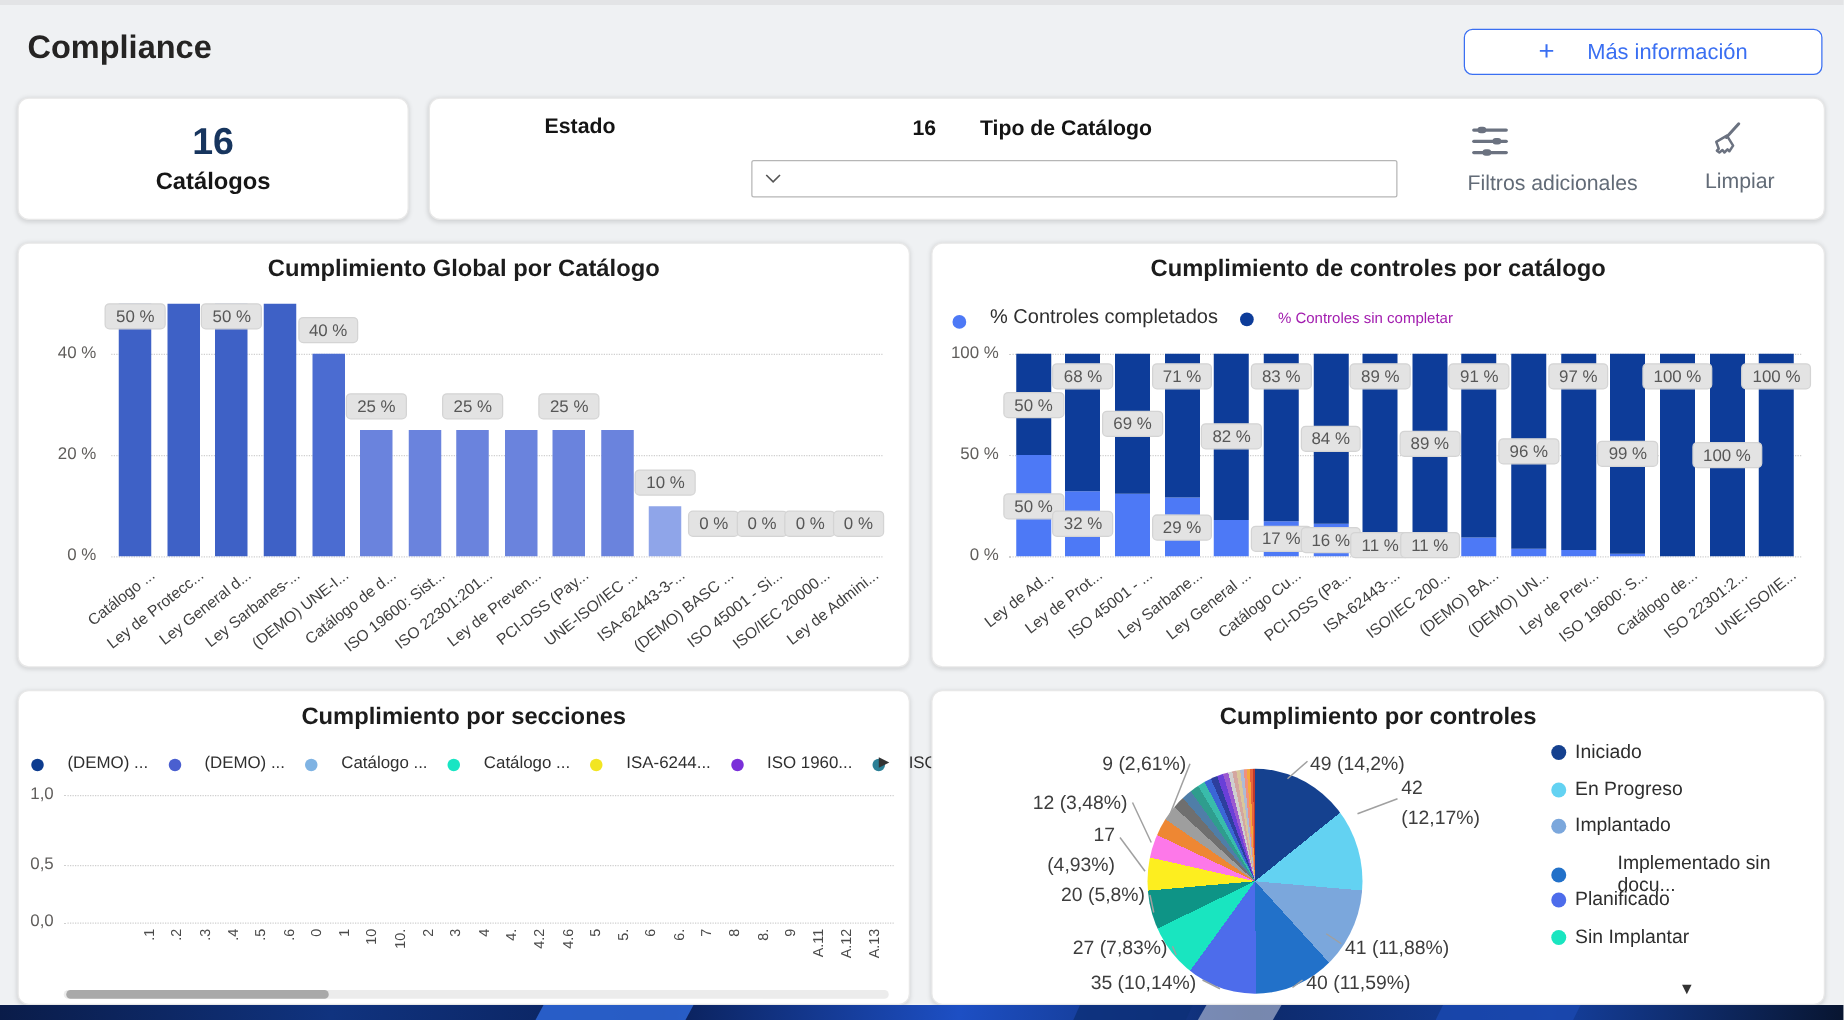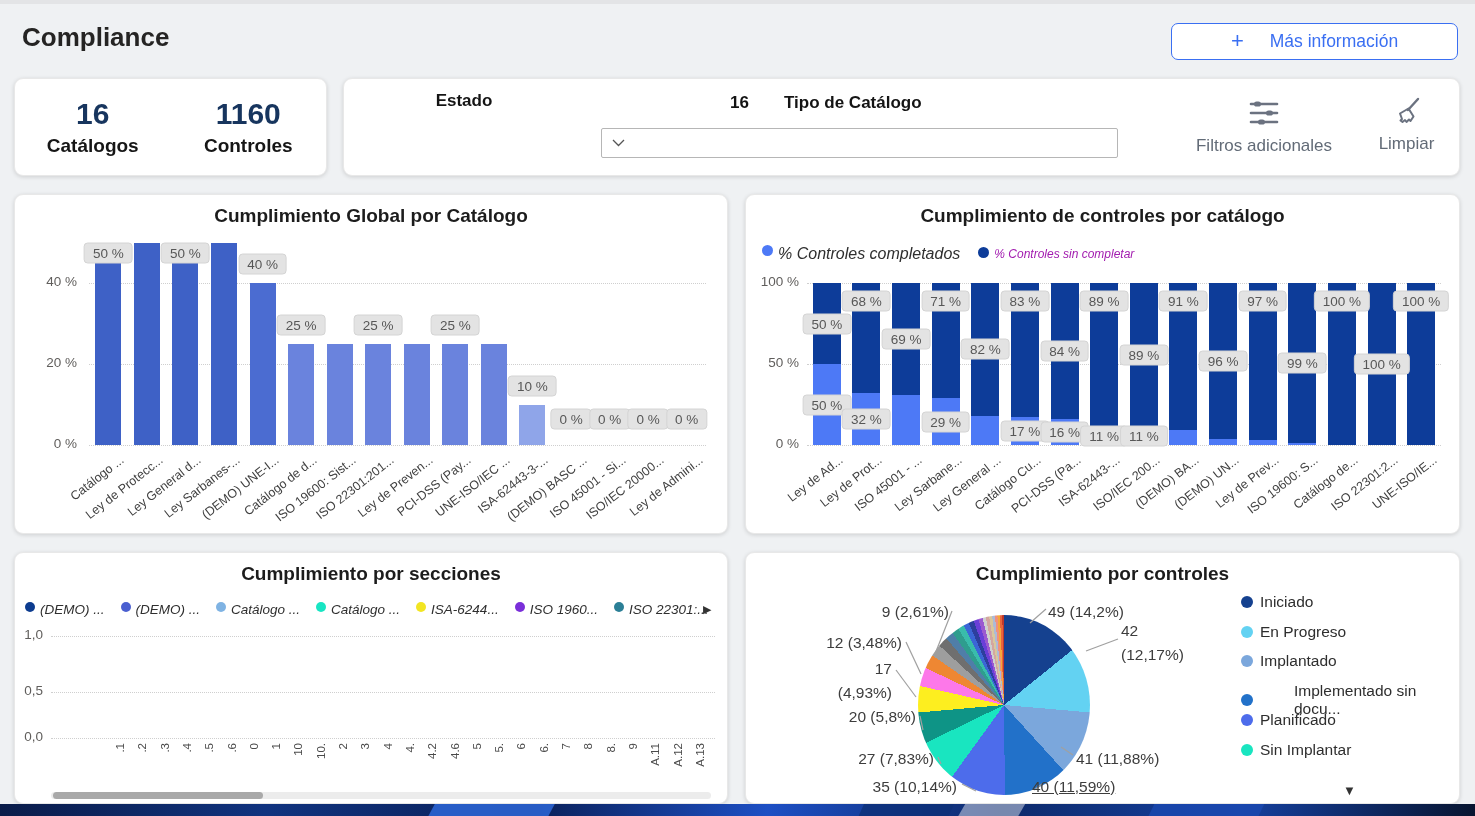--- a/index.html
+++ b/index.html
@@ -25,21 +25,21 @@
   .filter-card { left:343px; top:74px; width:1117px; height:98px; }
   .flabel { position:absolute; font-size:17px; font-weight:700; color:#141414; }
   .estado-label { left:0; top:12px; width:240px; text-align:center; }
   .tipo-count { left:386px; top:14px; }
   .tipo-label { left:440px; top:14px; }
   .dropdown { position:absolute; background:#fff; border:1px solid #b6b6b6; border-radius:2px; height:30px;
     display:flex; align-items:center; padding:0 10px; font-size:14px; color:#1f1f1f; cursor:pointer; }
   .dd-estado { left:12px; top:47px; width:218px; }
   .dd-tipo { left:257px; top:49px; width:517px; }
   .dropdown .dd-value { flex:1; }
-  .tool { position:absolute; display:flex; flex-direction:column; align-items:center; color:#626b77; cursor:pointer; }
+  .tool { position:absolute; display:flex; flex-direction:column; align-items:flex-start; color:#626b77; cursor:pointer; }
   .tool .tool-label { font-size:17px; margin-top:3px; color:#626b77; }
   .tool-filtros { left:830px; top:18px; width:180px; }
   .tool-limpiar { left:1020px; top:16px; width:85px; }
 
   
   .chart-card1 { left:14px;  top:190px; width:714px; height:340px; }
   .chart-card2 { left:745px; top:190px; width:715px; height:340px; }
   .chart-card3 { left:14px;  top:548px; width:714px; height:252px; }
   .chart-card4 { left:745px; top:548px; width:715px; height:252px; }
   .chart-title { position:absolute; top:10px; left:0; width:100%; text-align:center; font-size:19px; font-weight:700; color:#1c1c1c; }
@@ -48,21 +48,21 @@
   .gridline { position:absolute; left:0; width:100%; border-top:1px dotted #cfcfcf; height:0; }
   .ytick { position:absolute; font-size:13.5px; color:#605e5c; text-align:right; width:52px; }
   .bar { position:absolute; bottom:0; border-radius:0; }
   .seg { position:absolute; }
   .pill { position:absolute; transform:translate(-50%,-50%); background:#e3e3e3; border:1px solid #d4d4d4;
     border-radius:4px; padding:2px 8px; font-size:13.5px; color:#575757; white-space:nowrap; z-index:3; }
   .xlabels { position:absolute; }
   .xlab { position:absolute; white-space:nowrap; font-size:12.5px; color:#3f3f3f;
     transform:translateX(-100%) rotate(-38deg); transform-origin:100% 0; }
   .legend-row { position:absolute; display:flex; align-items:center; gap:18px; }
-  .legend-item { display:flex; align-items:flex-start; gap:5px; white-space:nowrap; cursor:pointer;font-style:italic; }
+  .legend-item { display:flex; align-items:flex-end; gap:19px; white-space:nowrap; cursor:pointer; }
   .legend-dot { border-radius:50%; flex:none; }
 
   
   .vxlab { position:absolute; writing-mode:vertical-rl; transform:rotate(180deg); font-size:11.5px; color:#4a4a4a; top:190px; }
   .scroll-track { position:absolute; background:#ececec; border-radius:4px; cursor:pointer; }
   .scroll-thumb { position:absolute; background:#a9a9a9; border-radius:4px; cursor:grab; }
   .legend-arrow { position:absolute; font-size:11px; color:#333; cursor:pointer; }
 
   
   .pie { position:absolute; border-radius:50%; }
@@ -82,24 +82,20 @@
   <div class="page-title">Compliance</div>
   <button class="more-info">
     <span class="plus">+</span>
     <span>Más información</span>
   </button>
 
   <div class="card kpi-card">
     <div class="kpi">
       <div class="kpi-value">16</div>
       <div class="kpi-label">Catálogos</div>
-    </div>
-    <div class="kpi">
-      <div class="kpi-value">1160</div>
-      <div class="kpi-label">Controles</div>
     </div>
   </div>
 
   <div class="card filter-card">
     <div class="flabel estado-label">Estado</div>
     <div class="flabel tipo-count">16</div>
     <div class="flabel tipo-label">Tipo de Catálogo</div>
     <div class="dropdown dd-tipo">
       <svg width="13" height="8" viewBox="0 0 13 8">
           <polyline points="1,1 6.5,6.5 12,1" fill="none" stroke="#555" stroke-width="1.3"></polyline>
@@ -371,21 +367,21 @@
         <div class="pie-label" style="top: 47px; left: 302px;">
           <div>49 (14,2%)</div>
         </div>
         <div class="pie-label" style="top: 66px; left: 375px;">
           <div>42</div>
           <div>(12,17%)</div>
         </div>
         <div class="pie-label" style="top: 194px; left: 330px;">
           <div>41 (11,88%)</div>
         </div>
-        <div class="pie-label" style="top: 222px; left: 286px; text-decoration: underline;">
+        <div class="pie-label" style="top: 222px; left: 299px;">
           <div>40 (11,59%)</div>
         </div>
         <div class="pie-label" style="top: 222px; right: 502px; text-align: center;">
           <div>35 (10,14%)</div>
         </div>
         <div class="pie-label" style="top: 194px; right: 525px; text-align: right;">
           <div>27 (7,83%)</div>
         </div>
         <div class="pie-label" style="top: 152px; right: 543px; text-align: right;">
           <div>20 (5,8%)</div>

